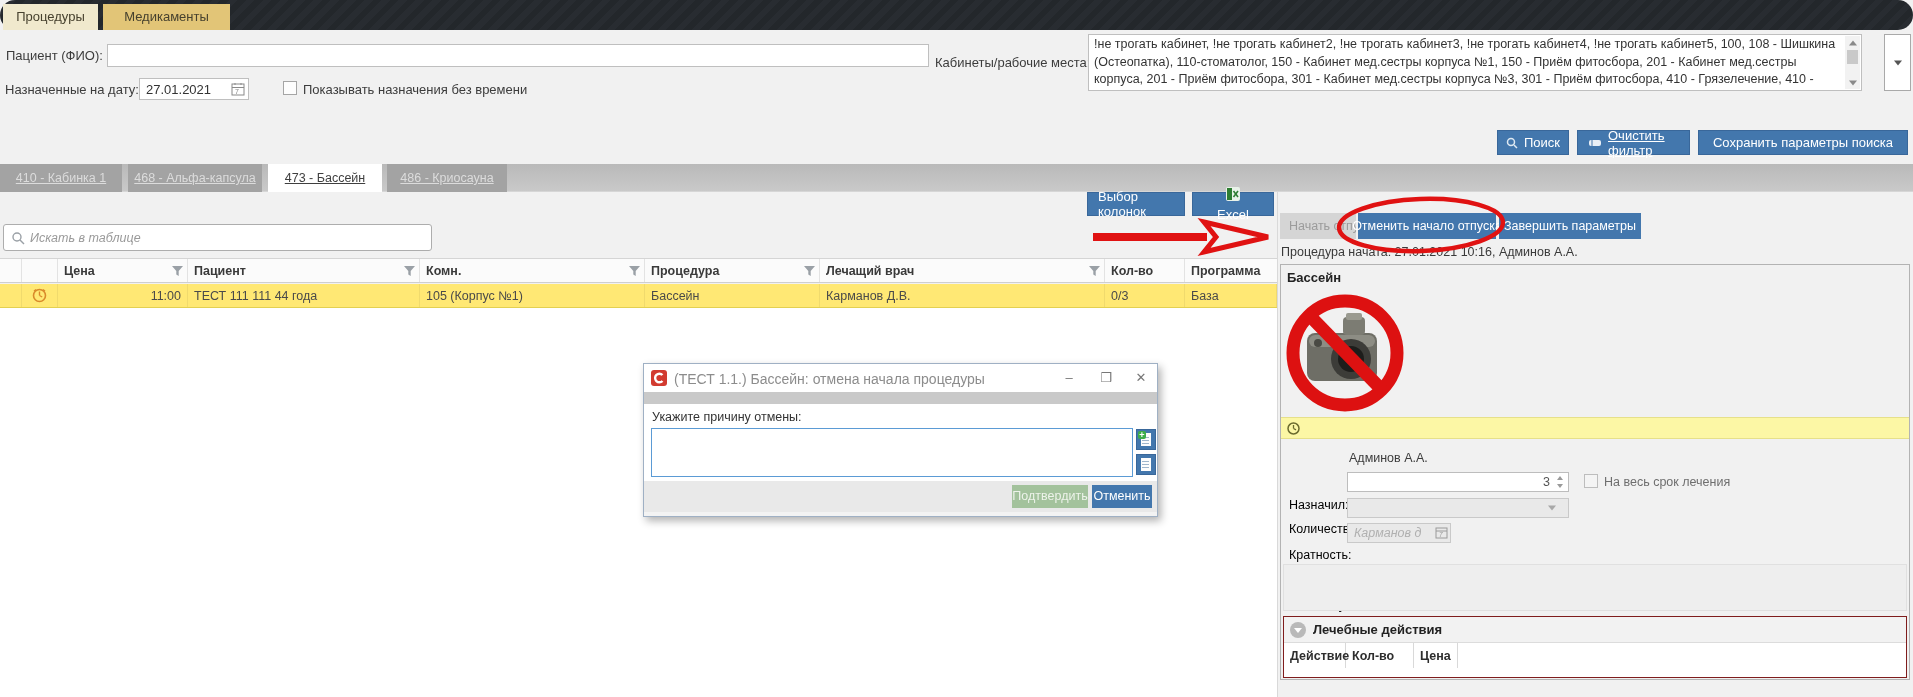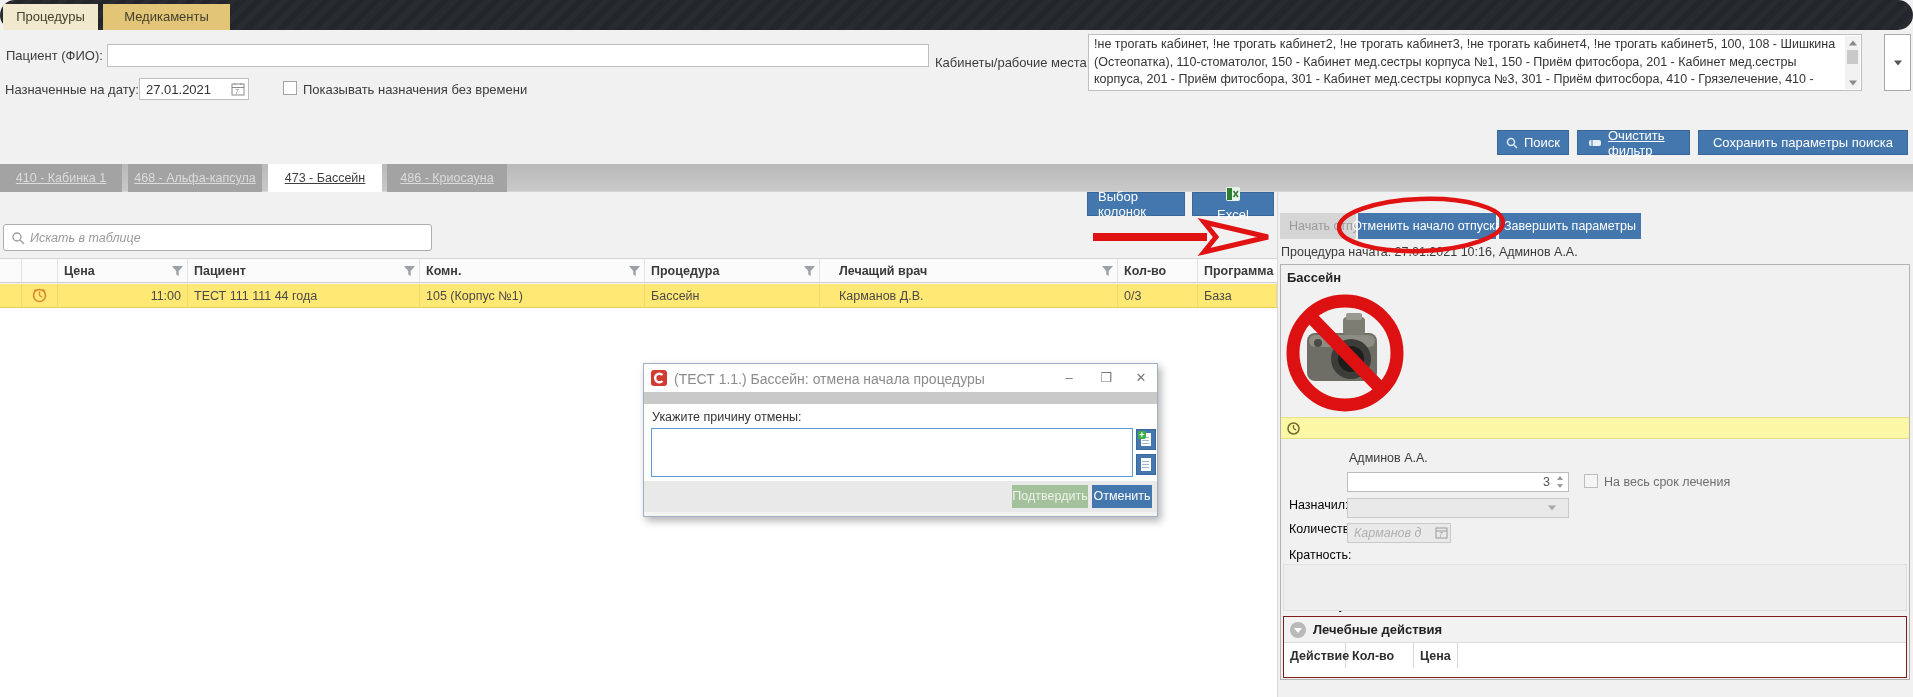--- a/index.html
+++ b/index.html
@@ -56,21 +56,21 @@
   .search-wrap input::placeholder { color:#9a9a9a; font-style:italic; }
   .search-glyph { position:absolute; left:7px; top:6px; }
   .thead, .trow { position:absolute; left:0; width:1277px; display:flex; }
   .thead { top:66px; height:25px; background:#fbfbfb; border-top:1px solid #d5d5d5; border-bottom:1px solid #cfcfcf; }
   .trow { top:92px; height:24px; background:#ffe874; border-bottom:1px solid #e3d051; }
   .cell { position:relative; height:100%; display:flex; align-items:center; padding:0 6px;
     border-right:1px solid #e3e3e3; overflow:hidden; white-space:nowrap; }
   .trow .cell { border-right:1px solid rgba(0,0,0,0.06); color:#4a4a4a; font-size:12.5px; }
   .thead .cell { font-weight:bold; color:#3a3a3a; font-size:12.5px; }
   .c0{width:22px;} .c1{width:36px; justify-content:center;} .c2{width:130px;} .c3{width:232px;}
-  .c4{width:225px;} .c5{width:175px;} .c6{width:285px;margin-left:13px;} .c7{width:80px;} .c8{flex:1; border-right:0;}
+  .c4{width:225px;} .c5{width:175px;} .c6{width:285px;} .c7{width:80px;} .c8{flex:1; border-right:0;}
   .c2.num { justify-content:flex-end; }
   .funnel { position:absolute; right:4px; top:7px; }
   
   .panel { position:absolute; left:1277px; top:192px; width:636px; height:505px; background:#f1f1f1;
     border-left:1px solid #d9d9d9; }
   .pbtn { position:absolute; top:21px; height:26px; font-size:12.5px; display:flex; align-items:center;
     padding:0 9px; cursor:pointer; white-space:nowrap; }
   .pbtn.disabled { background:#d5d5d5; color:#9b9b9b; overflow:hidden; cursor:default; }
   .pbtn.blue { background:#4377ad; color:#fff; }
   .started { position:absolute; left:3px; top:53px; font-size:12.5px; color:#3a3a3a; }

